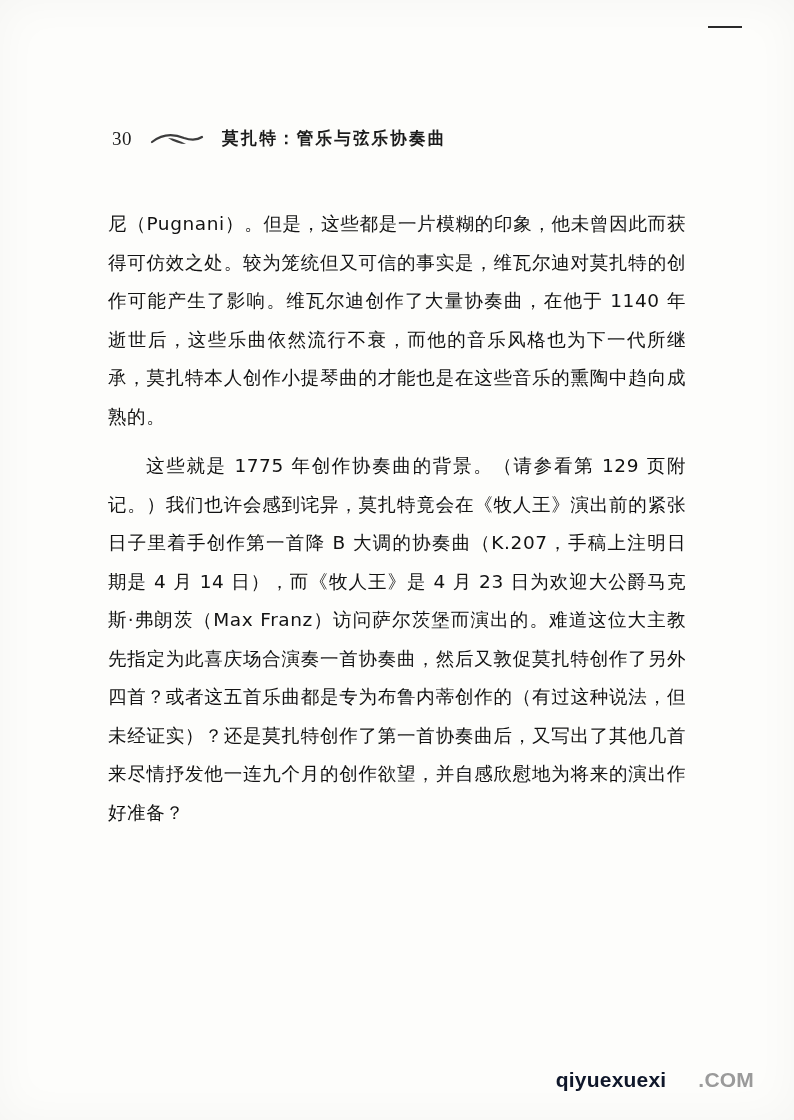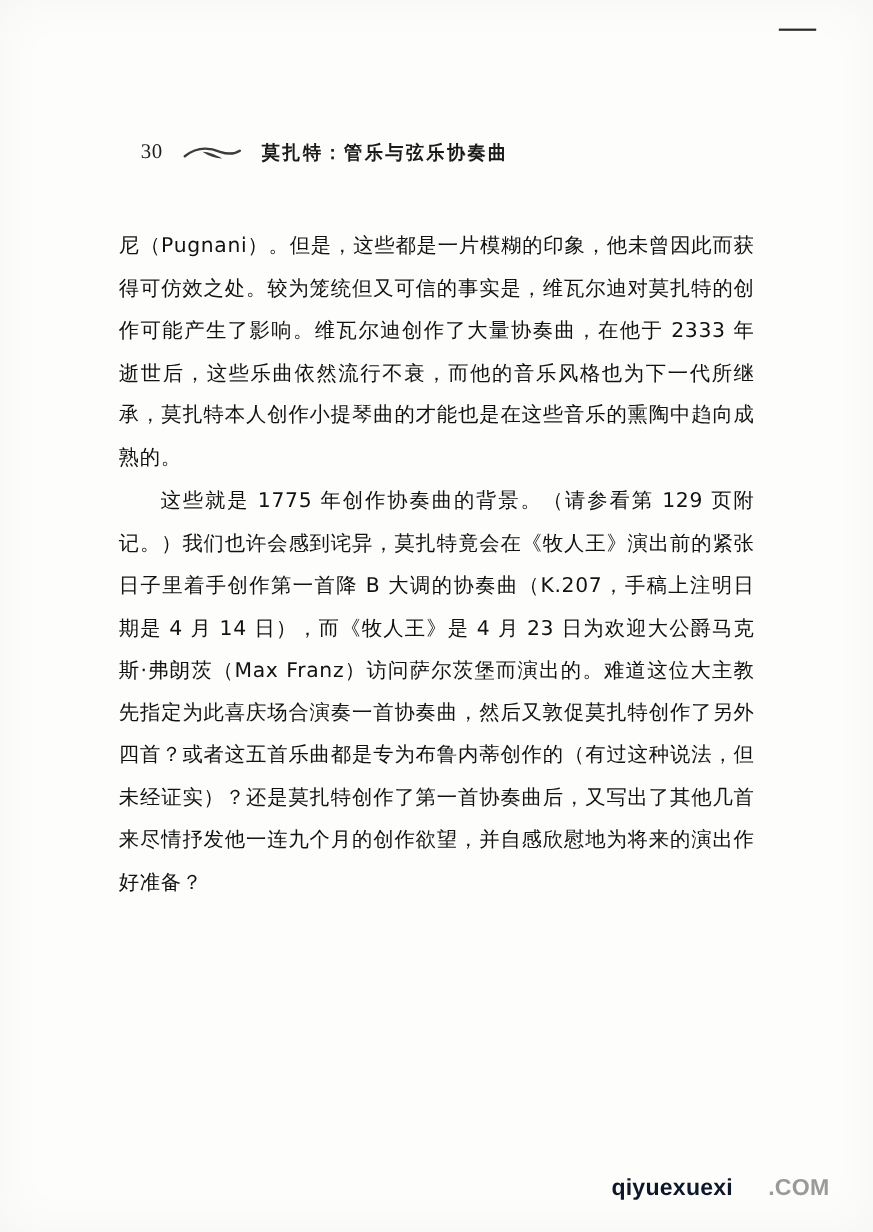--- a/index.html
+++ b/index.html
@@ -29,21 +29,21 @@
     right: 52px;
     width: 34px;
     height: 0;
     border-top: 2px solid #2a2a2a;
   }
 
   
   .running-head {
     position: absolute;
     top: 122px;
-    left: 128px;
+    left: 112px;
     right: 96px;
     height: 34px;
     display: flex;
     align-items: center;
     gap: 18px;
   }
   .folio {
     font-family: "Liberation Serif", serif;
     font-size: 19px;
     color: #1d1d1d;
@@ -76,21 +76,21 @@
     font-family: "DejaVu Sans", sans-serif;
     font-size: 18.5px;
     line-height: 38.5px;
     color: #121212;
     text-align: justify;
     text-justify: inter-ideograph;
     margin: 0 0 0 0;
     letter-spacing: 0.6px;
   }
   .para + .para {
-    margin-top: 1px;
+    margin-top: 11px;
   }
   .indent {
     text-indent: 38px;
   }
 
   
   .watermark {
     position: absolute;
     right: 40px;
     bottom: 28px;
@@ -123,21 +123,21 @@
     <span class="head-orn">
       <svg viewBox="0 0 54 20" width="54" height="20" aria-hidden="true">
         <path d="M2 13 C12 5, 22 4, 34 9 C40 11, 46 12, 52 8" fill="none" stroke="#1b1b1b" stroke-width="2.2" stroke-linecap="round"></path>
         <path d="M18 9 C24 9, 30 12, 36 15 C30 15, 24 13, 18 9 Z" fill="#1b1b1b"></path>
       </svg>
     </span>
     <span class="head-title">莫扎特：管乐与弦乐协奏曲</span>
   </div>
 
   <div class="body-text">
-    <p class="para">尼（Pugnani）。但是，这些都是一片模糊的印象，他未曾因此而获得可仿效之处。较为笼统但又可信的事实是，维瓦尔迪对莫扎特的创作可能产生了影响。维瓦尔迪创作了大量协奏曲，在他于 2333 年逝世后，这些乐曲依然流行不衰，而他的音乐风格也为下一代所继承，莫扎特本人创作小提琴曲的才能也是在这些音乐的熏陶中趋向成熟的。</p>
+    <p class="para">尼（Pugnani）。但是，这些都是一片模糊的印象，他未曾因此而获得可仿效之处。较为笼统但又可信的事实是，维瓦尔迪对莫扎特的创作可能产生了影响。维瓦尔迪创作了大量协奏曲，在他于 1140 年逝世后，这些乐曲依然流行不衰，而他的音乐风格也为下一代所继承，莫扎特本人创作小提琴曲的才能也是在这些音乐的熏陶中趋向成熟的。</p>
     <p class="para indent">这些就是 1775 年创作协奏曲的背景。（请参看第 129 页附记。）我们也许会感到诧异，莫扎特竟会在《牧人王》演出前的紧张日子里着手创作第一首降 B 大调的协奏曲（K.207，手稿上注明日期是 4 月 14 日），而《牧人王》是 4 月 23 日为欢迎大公爵马克斯·弗朗茨（Max Franz）访问萨尔茨堡而演出的。难道这位大主教先指定为此喜庆场合演奏一首协奏曲，然后又敦促莫扎特创作了另外四首？或者这五首乐曲都是专为布鲁内蒂创作的（有过这种说法，但未经证实）？还是莫扎特创作了第一首协奏曲后，又写出了其他几首来尽情抒发他一连九个月的创作欲望，并自感欣慰地为将来的演出作好准备？</p>
   </div>
 
   <div class="watermark">
     <span class="wm-a">qiyuexuexi</span><span class="wm-b">.COM</span>
   </div>
 
   <div class="edge-shade"></div>
 </div>
 

